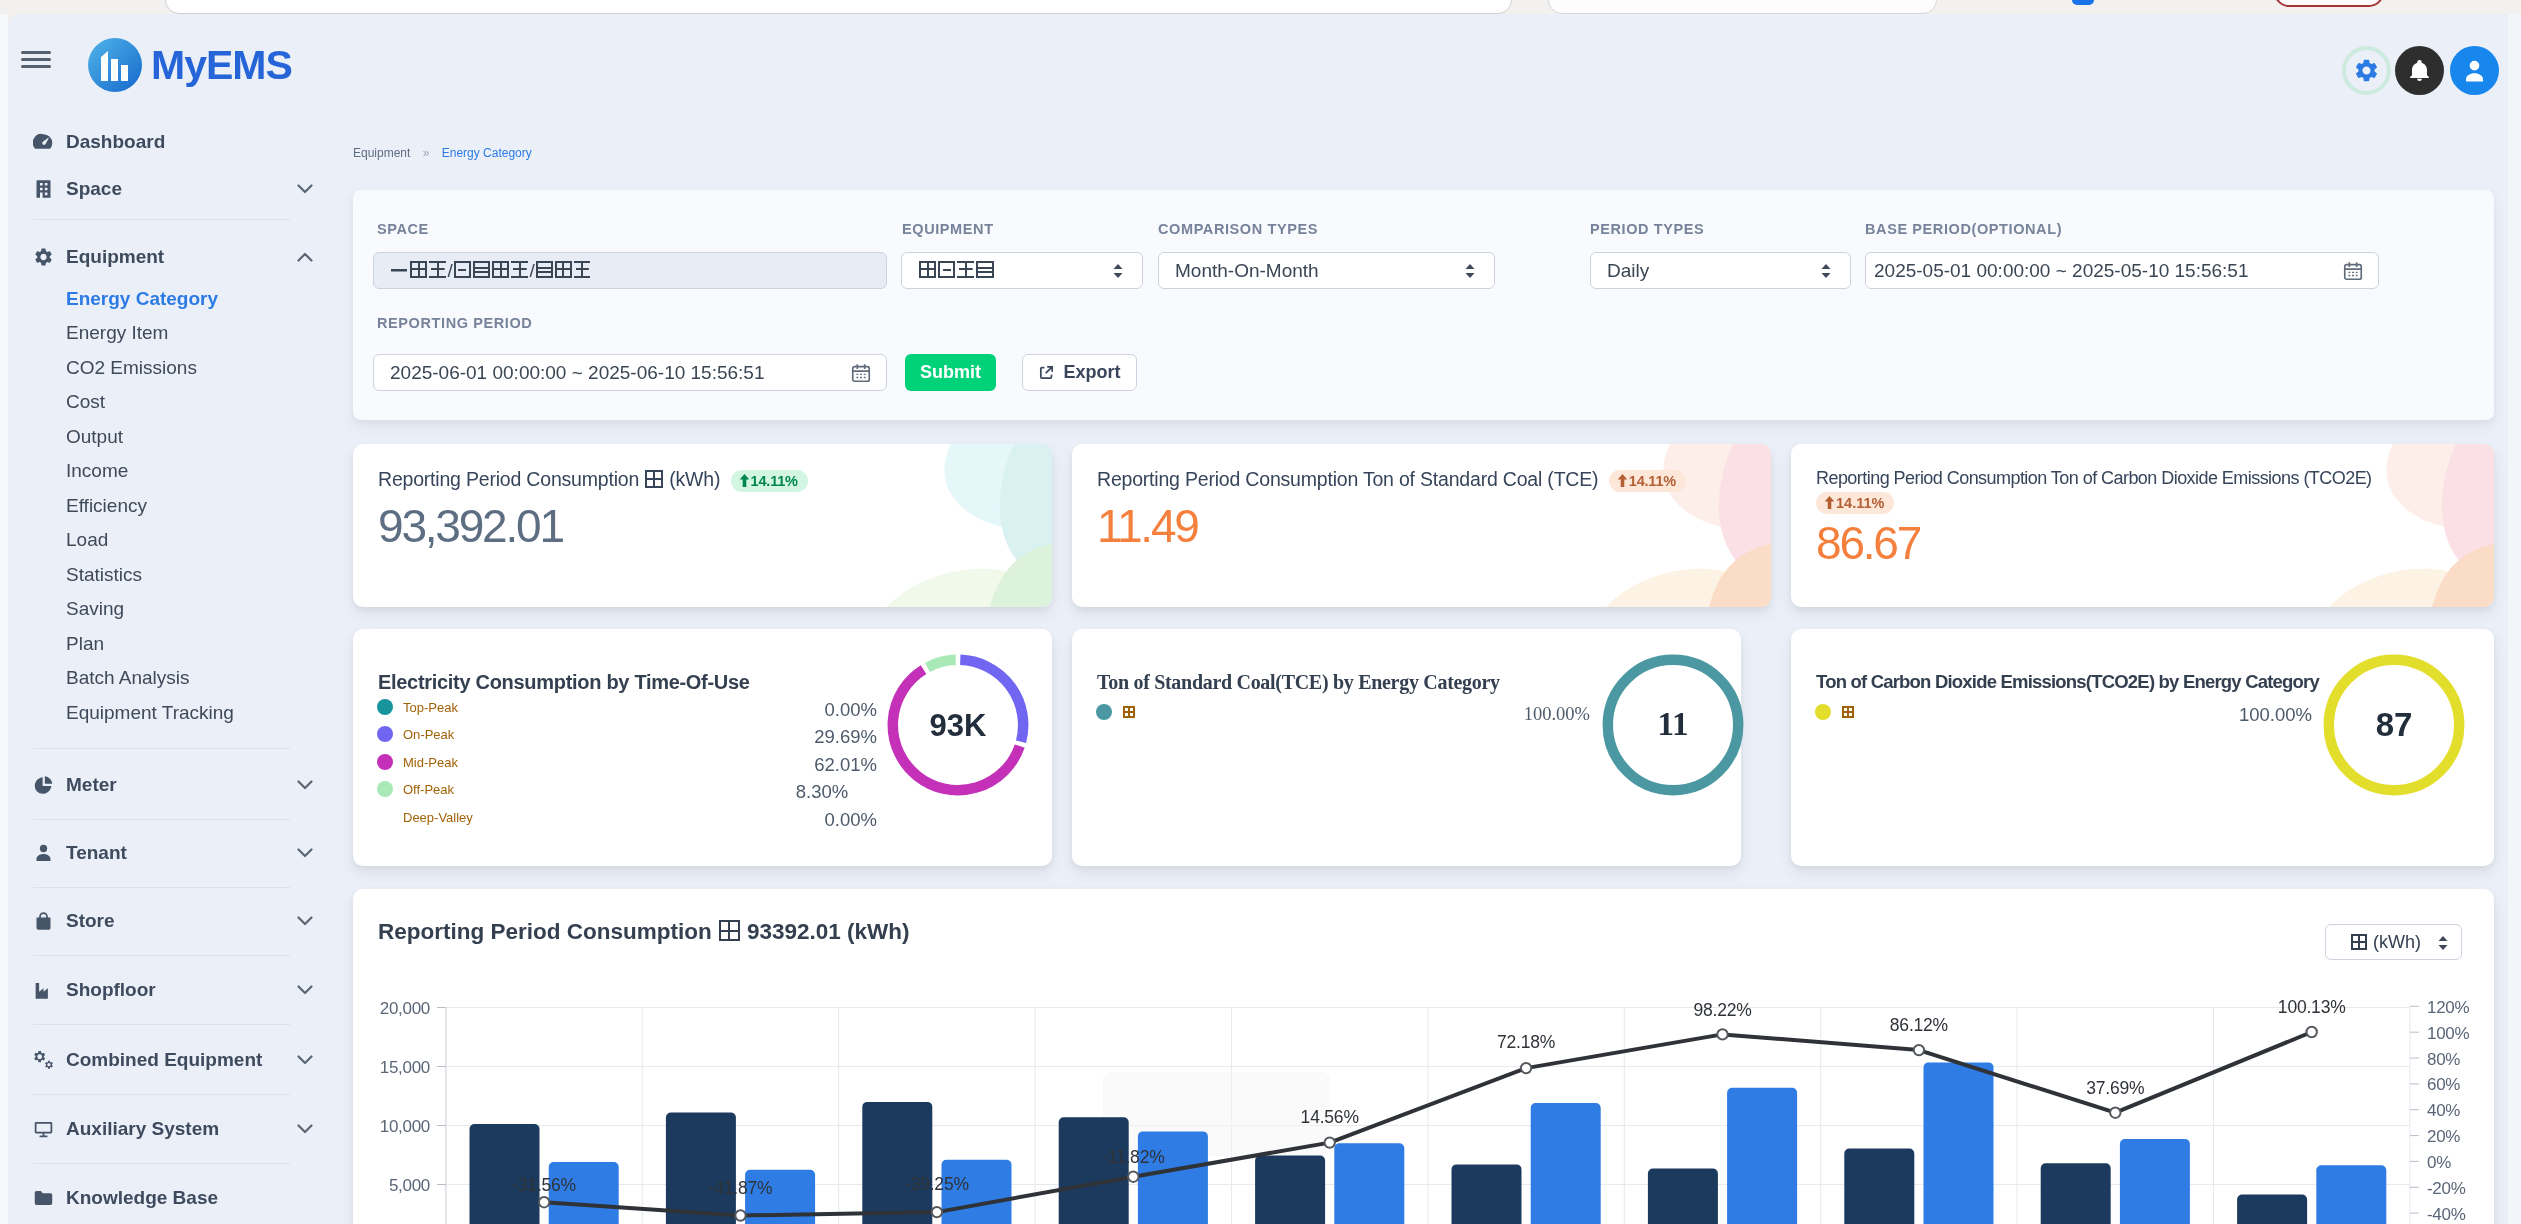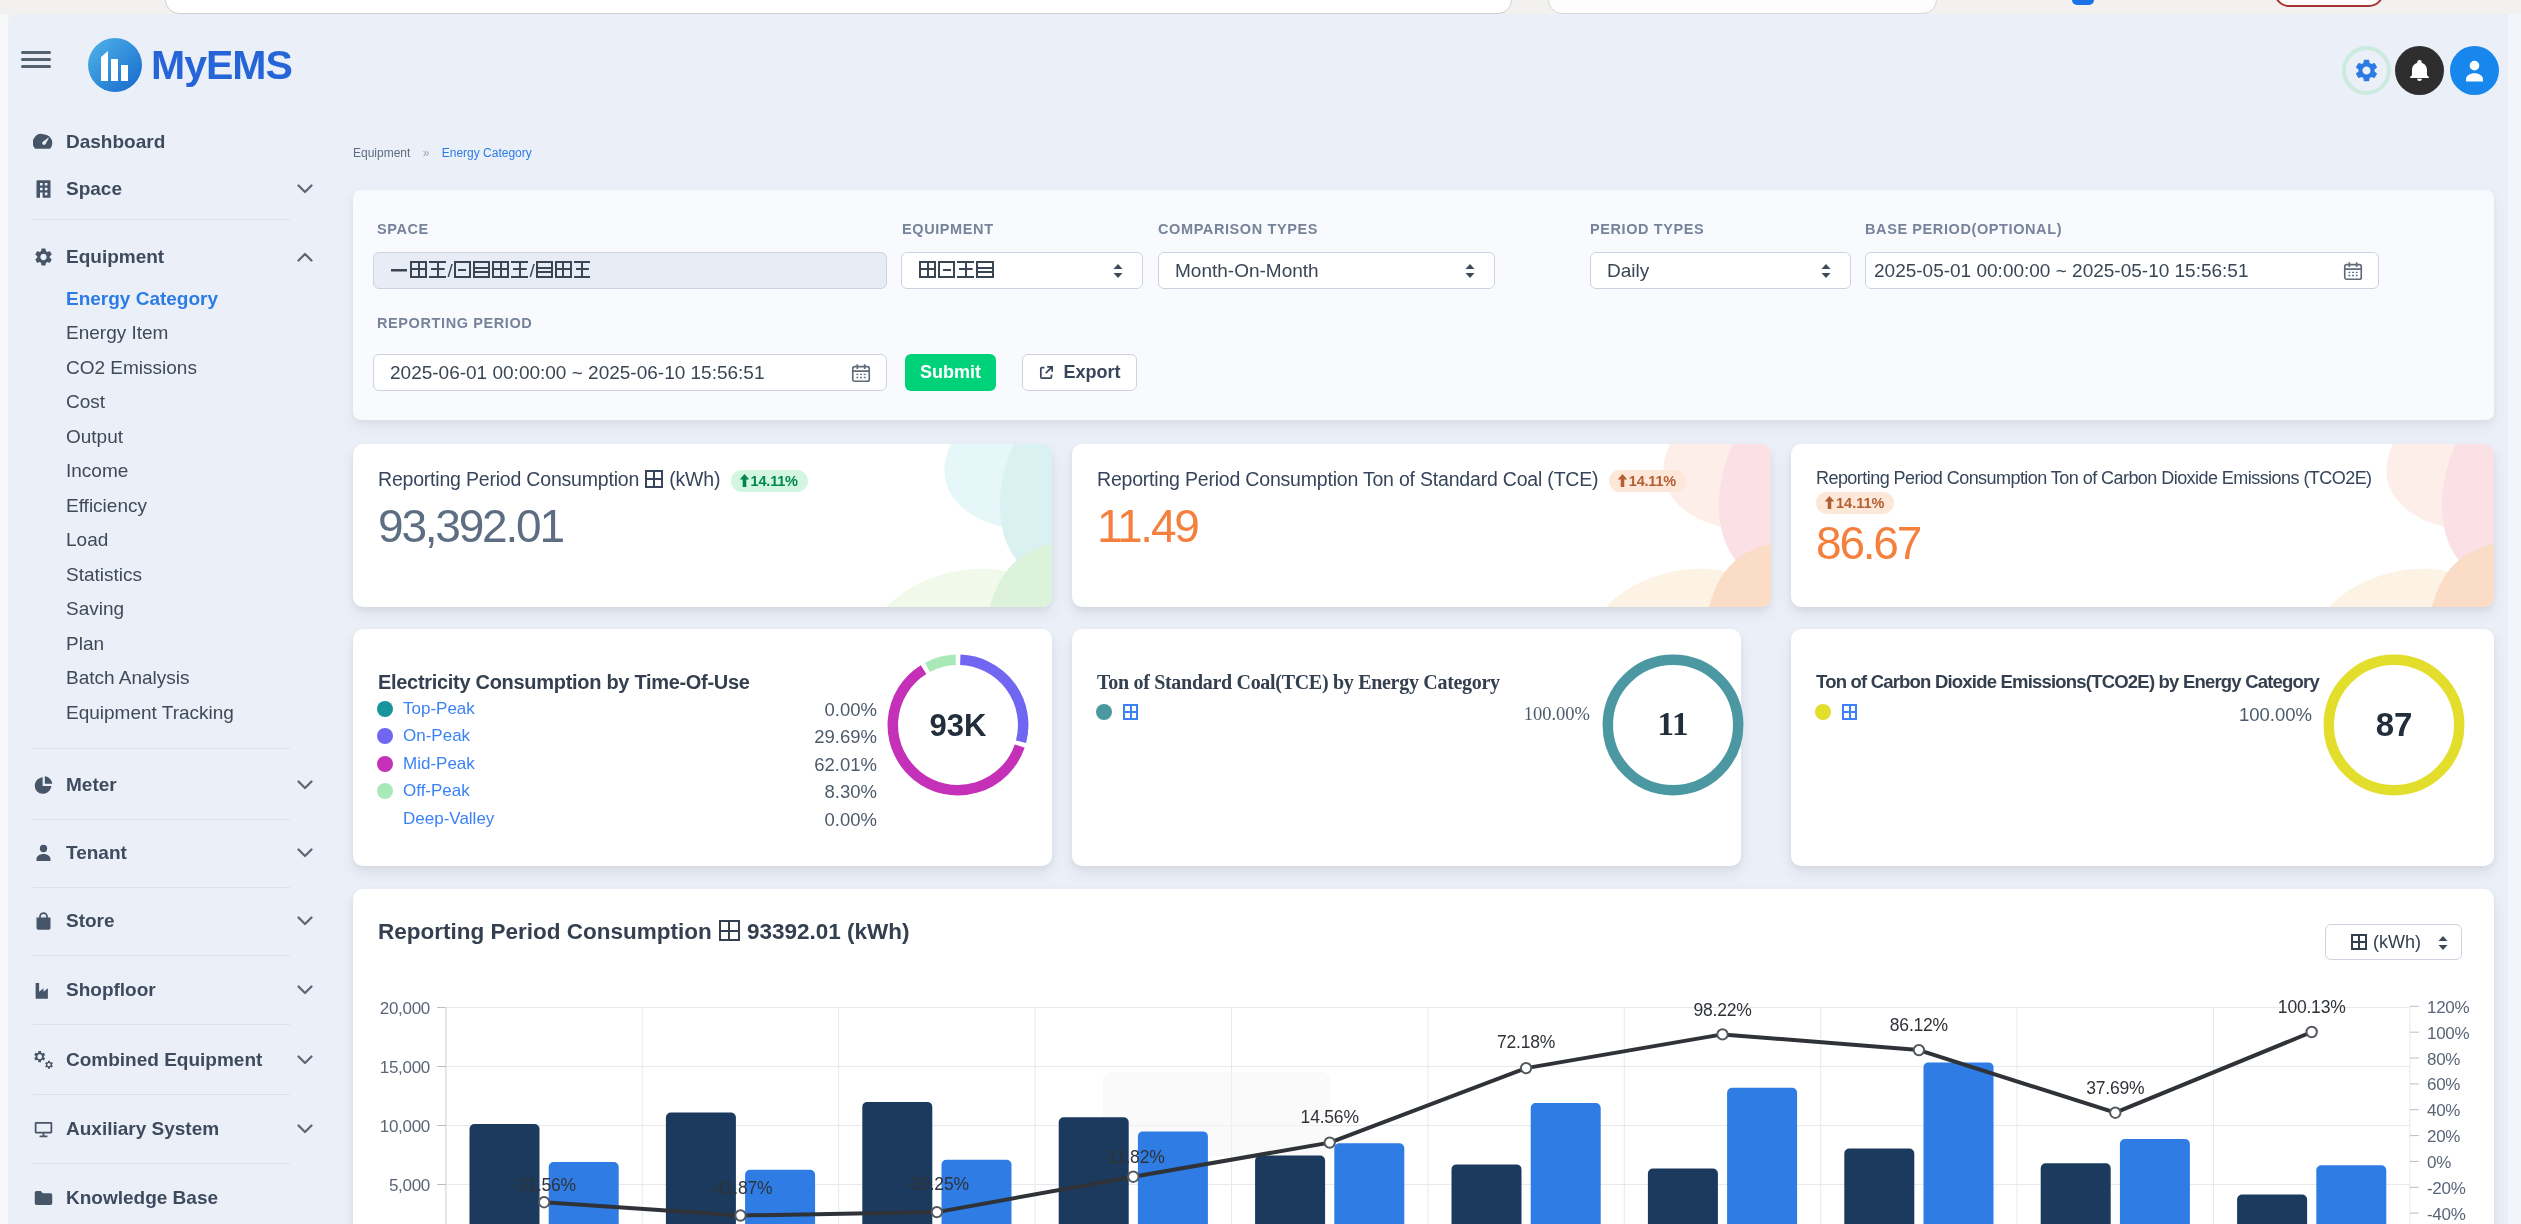--- a/index.html
+++ b/index.html
@@ -47,21 +47,21 @@
 .scard{top:444px;height:163px;overflow:hidden;}
 .scard .title{position:absolute;left:25px;top:24px;font-size:19.5px;color:#37455a;white-space:nowrap;letter-spacing:-0.2px;}
 .badge{display:inline-block;padding:3px 10px 3px 8px;border-radius:11px;font-size:14.5px;font-weight:bold;}
 .badge.g{background:#d2f6e1;color:#00864e;}
 .badge.o{background:#fde7d9;color:#b35f33;}
 .scard .num{position:absolute;left:25px;top:55px;font-size:46px;color:#5e6e82;letter-spacing:-2.2px;}
 .scard .num.orange{color:#f5803e;}
 
 .dcard{top:629px;height:237px;}
 .dcard .title{position:absolute;left:25px;top:42px;font-size:20px;font-weight:600;color:#344050;white-space:nowrap;letter-spacing:-0.3px;}
-.leg{position:absolute;font-size:17px;color:#3b82f6;display:flex;align-items:center;}
+.leg{position:absolute;font-size:13px;color:#a16207;display:flex;align-items:center;}
 .leg .dot{width:16px;height:16px;border-radius:50%;margin-right:10px;flex:0 0 16px;}
 .pct{position:absolute;font-size:18.5px;color:#4c5a6b;text-align:right;width:110px;}
 .dnum{position:absolute;font-weight:bold;color:#232e3c;text-align:center;}
 
 #chart{left:353px;top:889px;width:2141px;height:400px;}
 #chart .title{position:absolute;left:25px;top:30px;font-size:22.5px;font-weight:bold;color:#344050;}
 #cdrop{position:absolute;left:1972px;top:35px;width:137px;height:36px;border:1px solid #ccd3df;border-radius:6px;background:#fff;display:flex;align-items:center;justify-content:center;padding-right:16px;font-size:18px;color:#344050;}
 
 .cj{display:inline-block;width:.92em;height:.92em;margin:0 .045em;vertical-align:-.09em;position:relative;}
 .cj.bar{background:linear-gradient(currentColor,currentColor) 50% 52%/96% 2.5px no-repeat;}
@@ -362,21 +362,21 @@
   <div class="abs card dcard" style="left:353px;width:699px;" id="dc1">
     <div class="title">Electricity Consumption by Time-Of-Use</div>
     <div class="leg" style="left:24px;top:70px;"><span class="dot" style="background:#18949c"></span>Top-Peak</div>
     <div class="leg" style="left:24px;top:97px;"><span class="dot" style="background:#7166f2"></span>On-Peak</div>
     <div class="leg" style="left:24px;top:125px;"><span class="dot" style="background:#c431b8"></span>Mid-Peak</div>
     <div class="leg" style="left:24px;top:152px;"><span class="dot" style="background:#a9e9b8"></span>Off-Peak</div>
     <div class="leg" style="left:24px;top:180px;"><span class="dot" style="background:transparent"></span>Deep-Valley</div>
     <div class="pct" style="left:414px;top:70px;">0.00%</div>
     <div class="pct" style="left:414px;top:97px;">29.69%</div>
     <div class="pct" style="left:414px;top:125px;">62.01%</div>
-    <div class="pct" style="left:414px;top:152px;">8.30%</div>
+    <div class="pct" style="left:414px;top:152px;text-align:center;">8.30%</div>
     <div class="pct" style="left:414px;top:180px;">0.00%</div>
     <svg style="position:absolute;left:530px;top:21px;" width="150" height="150" viewBox="0 0 150 150">
       <g fill="none" stroke-width="10.5">
         <path stroke="#7166f2" d="M 77.28 9.84 A 65.2 65.2 0 0 1 138.01 91.75"></path>
         <path stroke="#c431b8" d="M 136.69 96.1 A 65.2 65.2 0 1 1 40.57 19.64"></path>
         <path stroke="#a9e9b8" d="M 44.51 17.37 A 65.2 65.2 0 0 1 72.72 9.84"></path>
       </g>
     </svg>
     <div class="dnum" style="left:530px;top:81px;width:150px;font-size:31px;line-height:31px;">93K</div>
   </div>

